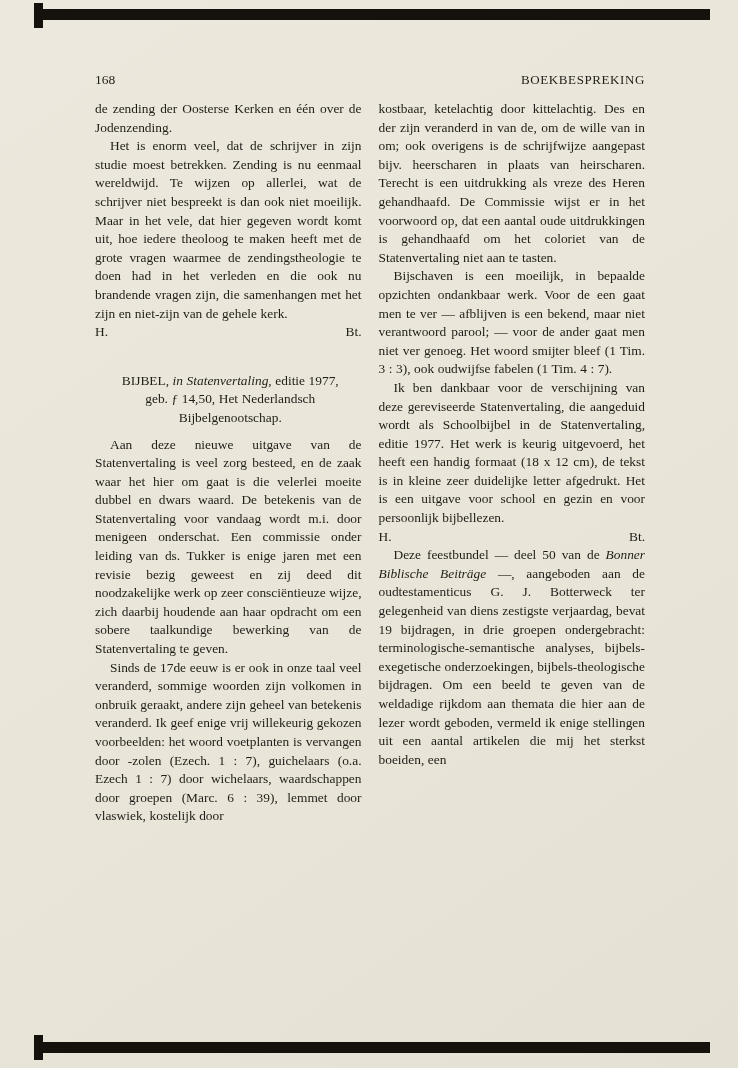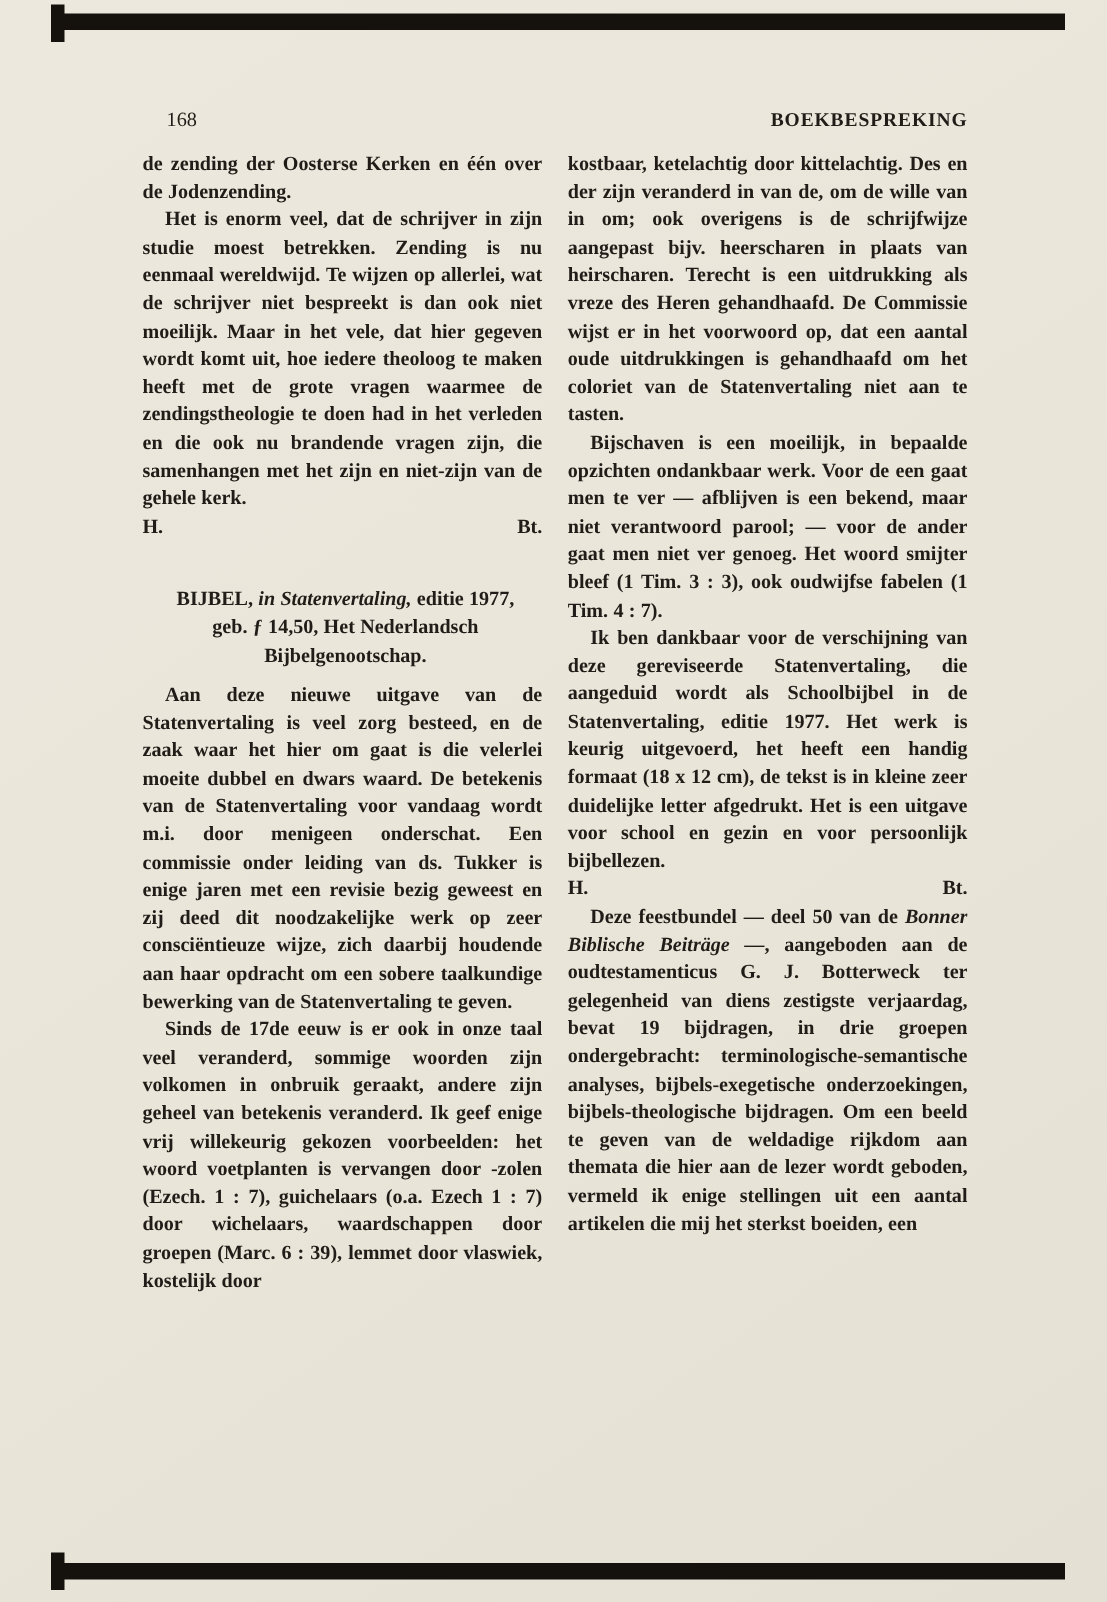--- a/index.html
+++ b/index.html
@@ -12,30 +12,30 @@
     overflow: hidden;
   }
   .bar { position: absolute; left: 38px; right: 28px; height: 11px; background: #15120d; }
   .bar.top { top: 9px; }
   .bar.bottom { top: 1042px; }
   .tick { position: absolute; width: 9px; height: 25px; background: #15120d; }
   .tick.top-tick { left: 34px; top: 3px; }
   .tick.bottom-tick { left: 34px; top: 1035px; }
 
   .running-head {
-    position: absolute; top: 72px; left: 111px; right: 93px;
+    position: absolute; top: 72px; left: 95px; right: 93px;
     display: flex; justify-content: space-between; align-items: flex-end;
     font-size: 13.5px;
   }
   .running-head .pagenum { font-weight: 400; }
-  .running-head .headtitle { font-weight: 700; letter-spacing: 0.6px; font-size: 13px; }
+  .running-head .headtitle { font-weight: 400; letter-spacing: 0.6px; font-size: 13px; }
 
   .columns {
     position: absolute; top: 100px; left: 95px; right: 93px; bottom: 32px;
-    display: flex; gap: 17px; overflow: hidden; font-weight: bold;
+    display: flex; gap: 17px; overflow: hidden;
   }
   .col { flex: 1 1 0; min-width: 0; }
 
   .col p {
     margin: 0;
     font-size: 13.4px;
     line-height: 18.6px;
     text-align: justify;
     word-spacing: 0.2px;
   }

